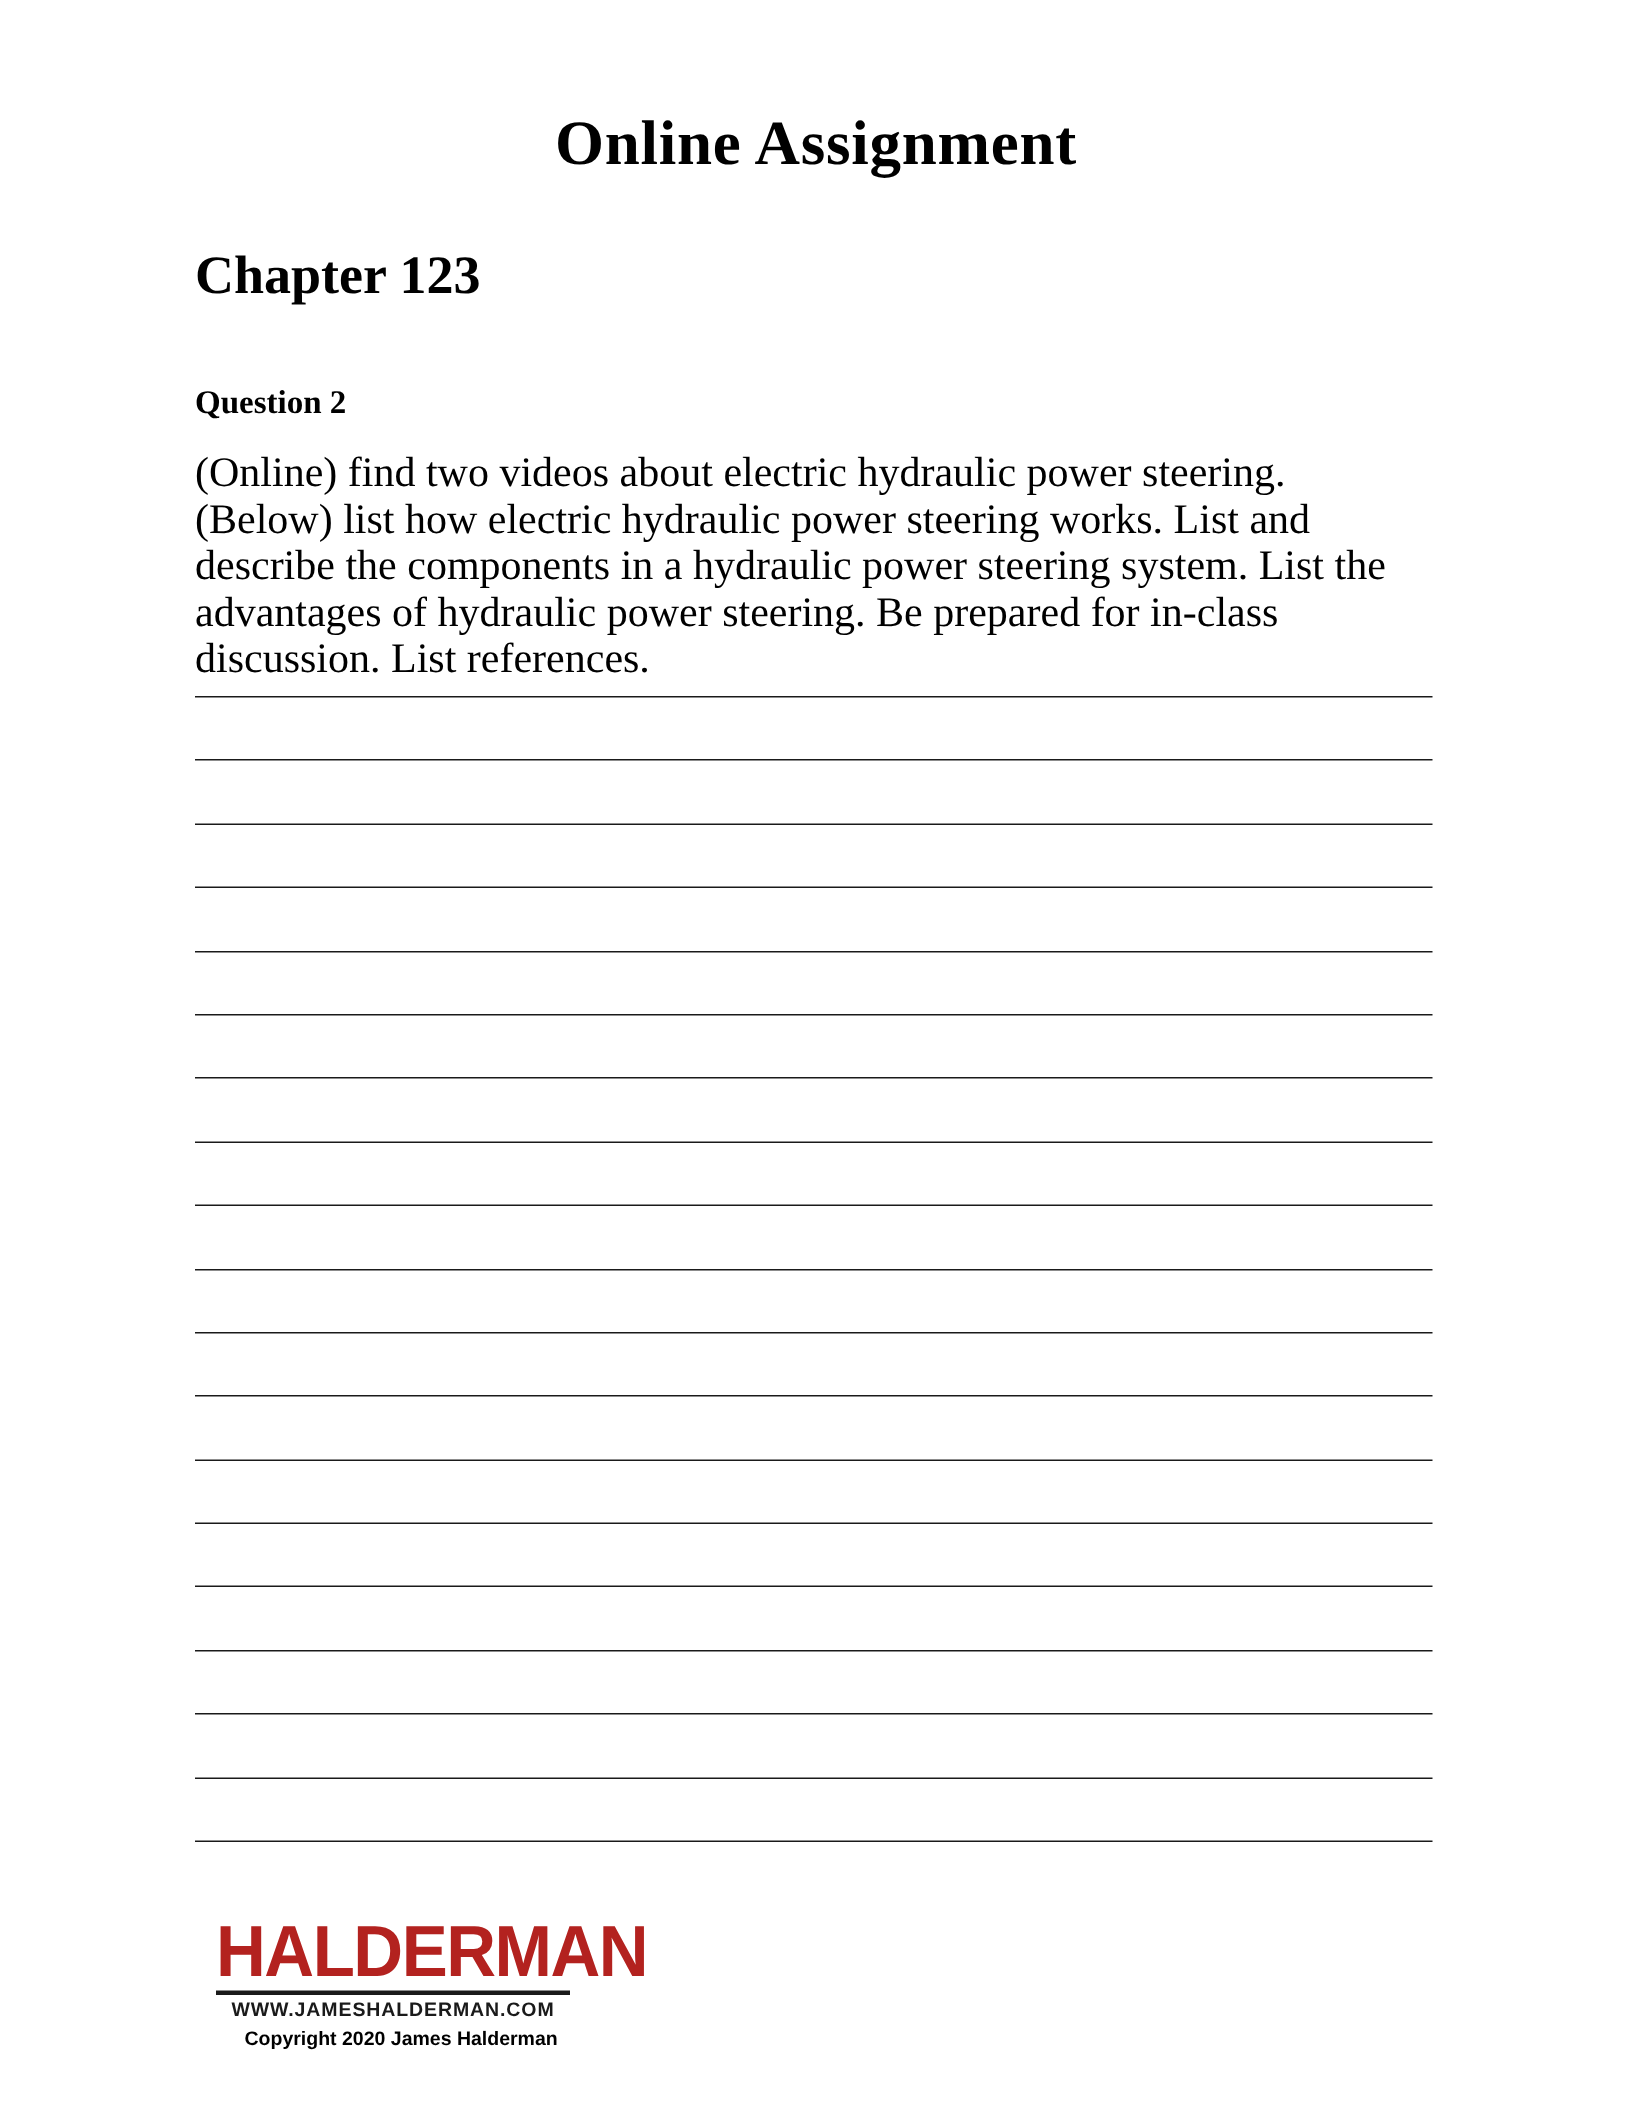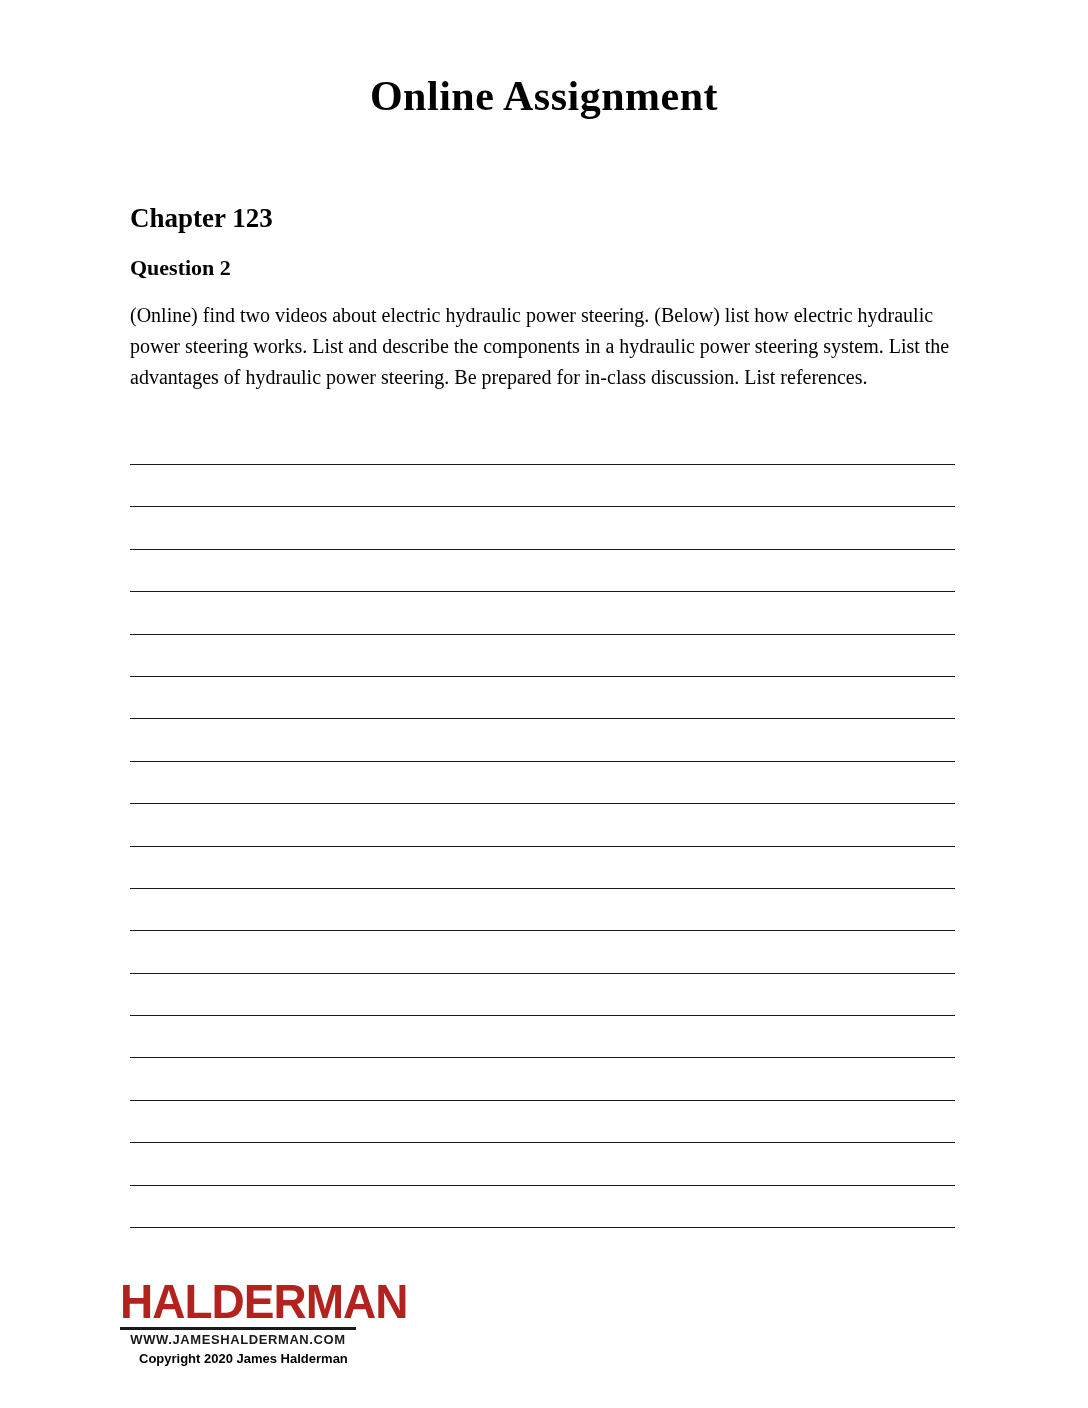--- a/index.html
+++ b/index.html
@@ -27,60 +27,59 @@
     font-weight: bold;
     letter-spacing: 0.5px;
   }
   .chapter-block {
     position: absolute;
     top: 158px;
     left: 130px;
     right: 133px;
   }
   .chapter-number {
-    font-size: 27px;
+    font-size: 36px;
     font-weight: bold;
     line-height: 1.4;
-    margin-top: 42px;
   }
   .chapter-title {
     font-size: 27px;
     font-weight: bold;
     line-height: 1.4;
   }
   .question-label {
     position: absolute;
     top: 255px;
     left: 130px;
     font-size: 22px;
     font-weight: bold;
     text-align: right;
   }
   .question-text {
     position: absolute;
     top: 300px;
     left: 130px;
     right: 133px;
-    font-size: 20px;
+    font-size: 28px;
     line-height: 31px;
   }
   .answer-lines {
     position: absolute;
     top: 464px;
     left: 130px;
     right: 133px;
   }
   .answer-line {
     height: 0;
     border-top: 1.6px solid #1a1a1a;
     margin-bottom: 41.4px;
   }
   .footer {
     position: absolute;
-    left: 120px;
+    left: 144px;
     bottom: 42px;
   }
   .logo-text {
     font-family: "Liberation Sans", sans-serif;
     font-weight: bold;
     font-size: 46px;
     letter-spacing: -1px;
     transform: scaleY(1.05);
     transform-origin: left bottom;
     line-height: 1.0;

